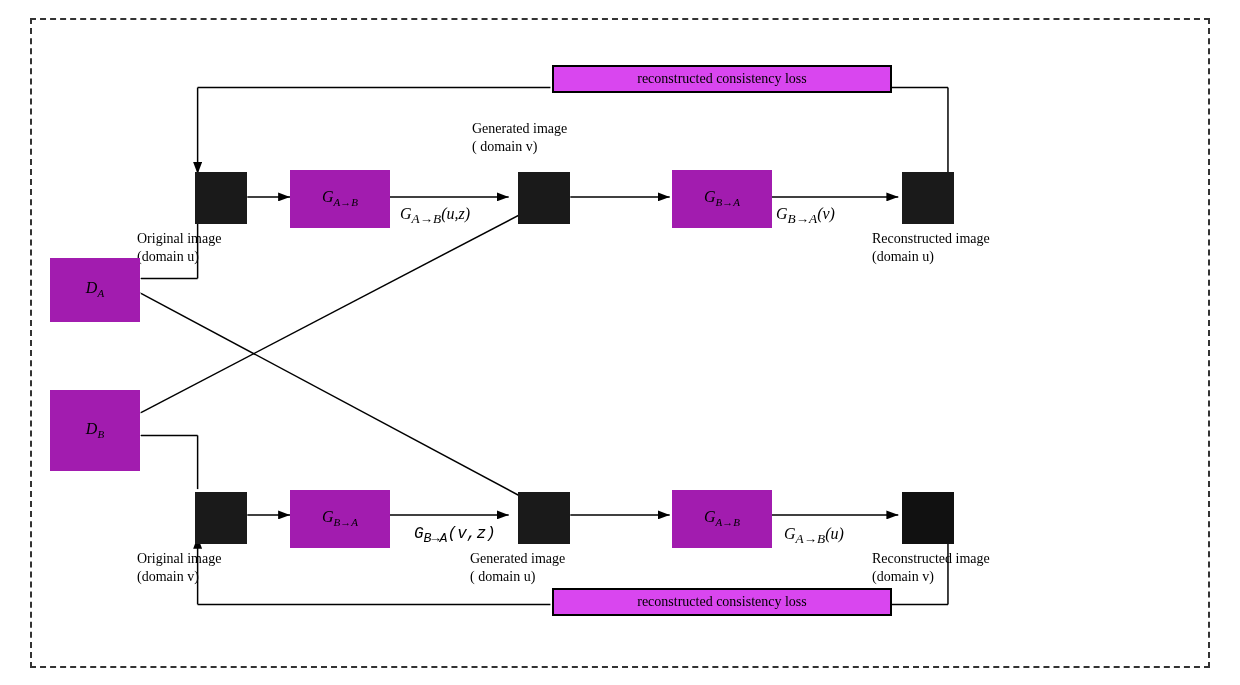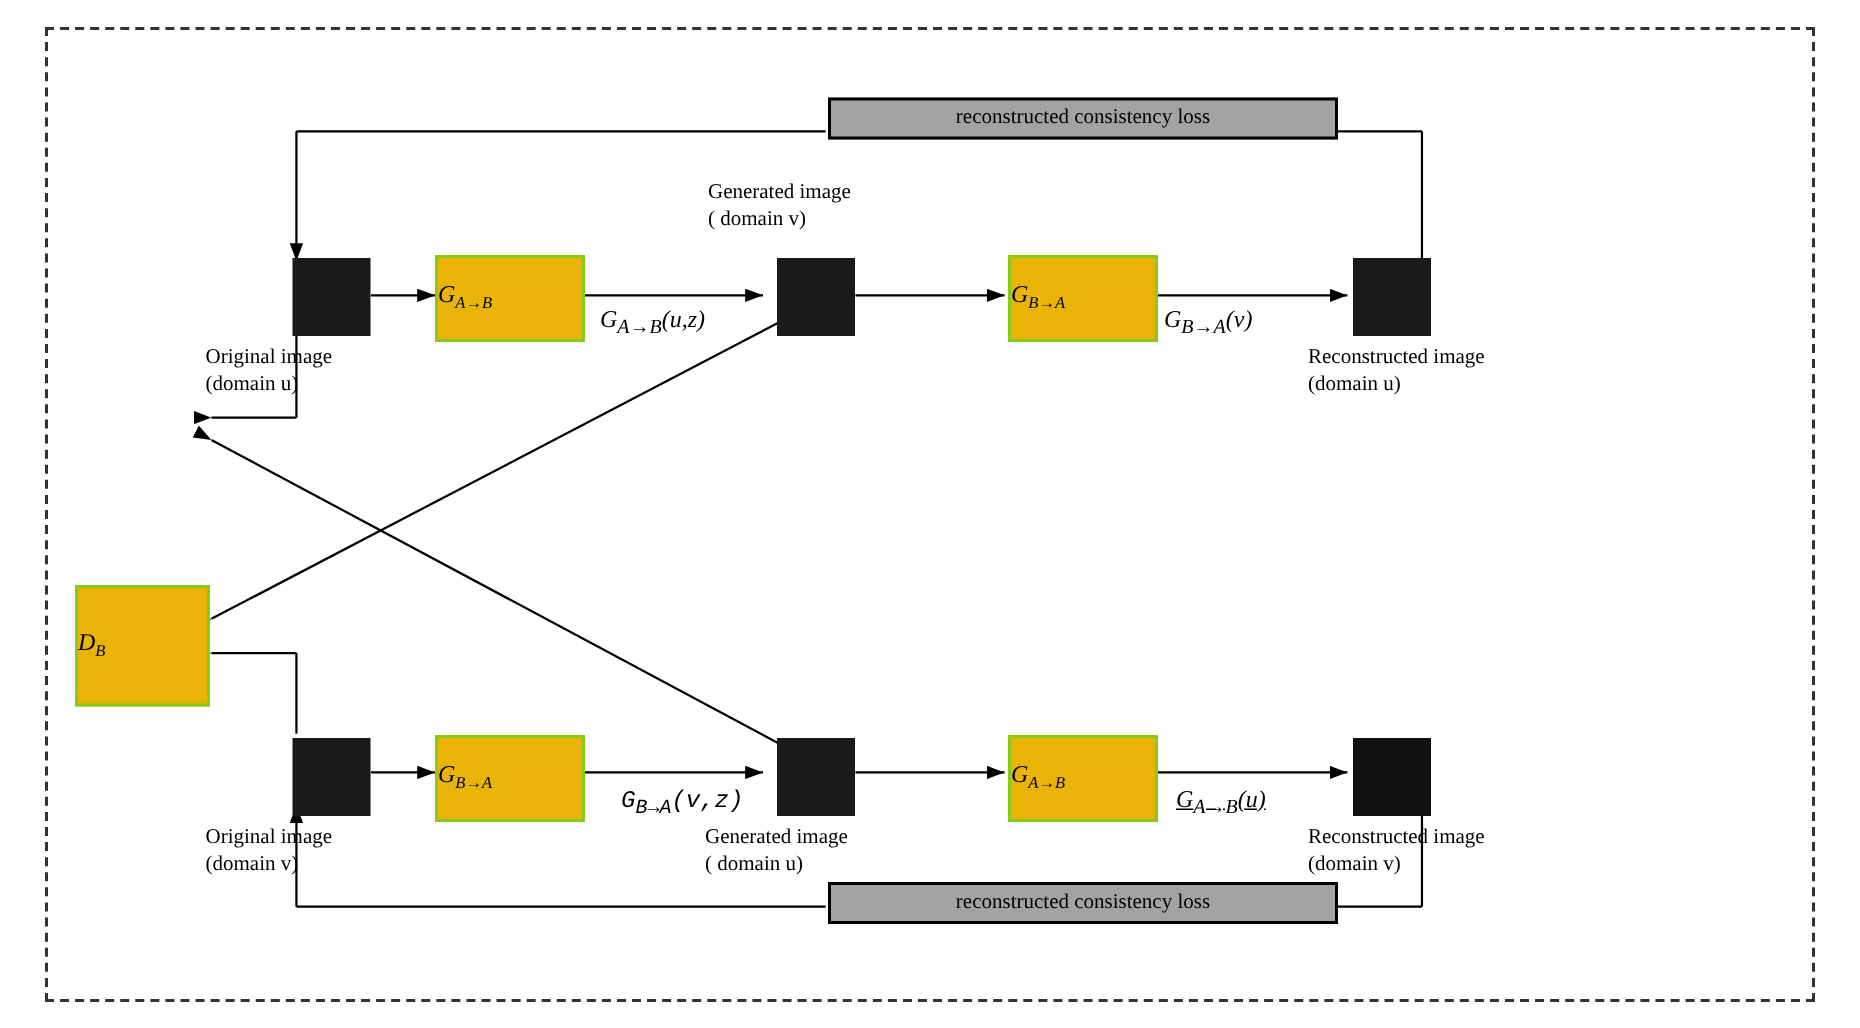--- a/index.html
+++ b/index.html
@@ -31,25 +31,25 @@
     .diagram-svg {
       position: absolute;
       top: 0; left: 0;
       width: 100%; height: 100%;
       pointer-events: none;
     }
 
     
     .box {
       position: absolute;
-      border: 2px solid #84cc16;
-      background: #eab308;
+      border: 2px solid #a21caf;
+      background: #a21caf;
       display: flex;
       align-items: center;
-      justify-content: flex-start;
+      justify-content: center;
       font-size: 18px;
     }
 
     
     .img-thumb {
       position: absolute;
       background: #1a1a1a;
       width: 52px;
       height: 52px;
     }
@@ -60,21 +60,21 @@
       font-size: 14px;
       text-align: left;
       line-height: 1.3;
       font-style: italic;
     }
 
     
     .loss-box {
       position: absolute;
       border: 2px solid #000;
-      background: #a3a3a3;
+      background: #d946ef;
       font-size: 14px;
       padding: 4px 26px;
       white-space: nowrap;
     }
 
     
     .math {
       font-style: italic;
       font-size: 16px;
     }
@@ -175,20 +175,25 @@
 
   <div class="img-thumb" style="left: 870px; top: 152px; width: 52px; height: 52px;"></div>
   <div class="label" style="left: 840px; top: 210px; width: 150px; font-style: normal;">
     Reconstructed image<br>(domain u)
   </div>
 
   <div class="label-math" style="left: 744px; top: 185px;">
     G<sub>B→A</sub>(v)
   </div>
 
+  <div class="box" style="left: 18px; top: 238px; width: 90px; height: 64px;">
+    <span class="math">
+      D<sub>A</sub>
+    </span>
+  </div>
 
   <div class="box" style="left: 18px; top: 370px; width: 90px; height: 81px;">
     <span class="math">
       D<sub>B</sub>
     </span>
   </div>
 
   <div class="img-thumb" style="left: 163px; top: 472px;"></div>
   <div class="label" style="left: 105px; top: 530px; width: 120px; font-style: normal;">
     Original image<br>(domain v)
@@ -213,21 +218,21 @@
     <span class="math">
       G<sub>A→B</sub>
     </span>
   </div>
 
   <div class="img-thumb" style="left: 870px; top: 472px; width: 52px; height: 52px; background: #111;"></div>
   <div class="label" style="left: 840px; top: 530px; width: 150px; font-style: normal;">
     Reconstructed image<br>(domain v)
   </div>
 
-  <div class="label-math" style="left: 752px; top: 505px; text-decoration: underline;">
+  <div class="label-math" style="left: 752px; top: 505px;">
     G<sub>A→B</sub>(u)
   </div>
 
   <div class="loss-box" style="left: 520px; top: 568px; width: 340px; text-align:center;">
     <span>reconstructed consistency loss</span>
   </div>
 
 </div>
 
 </body></html>

